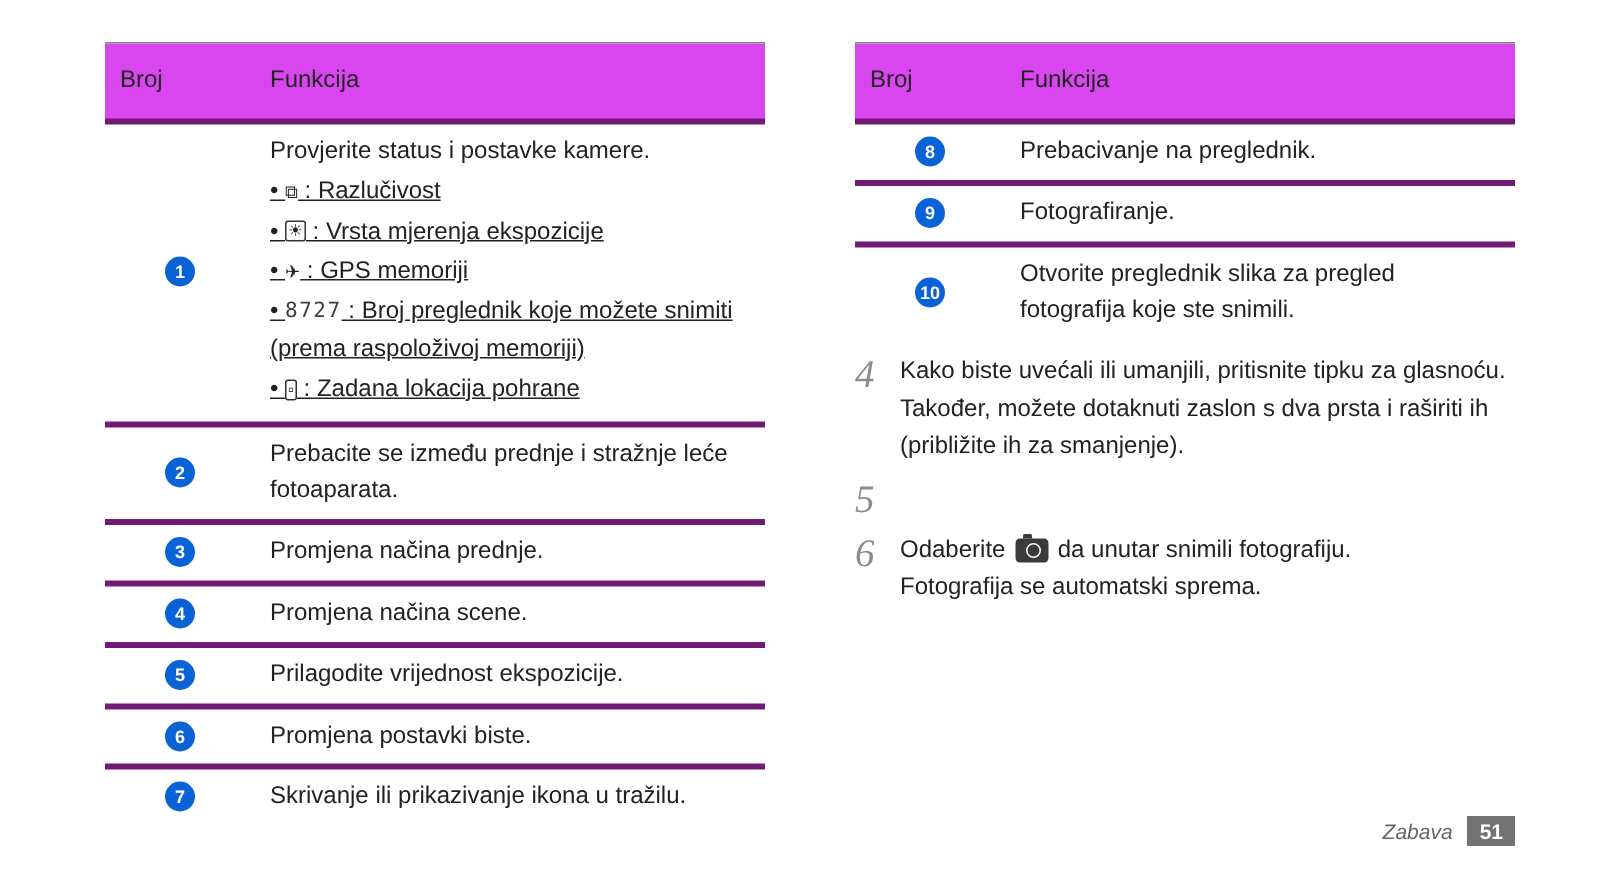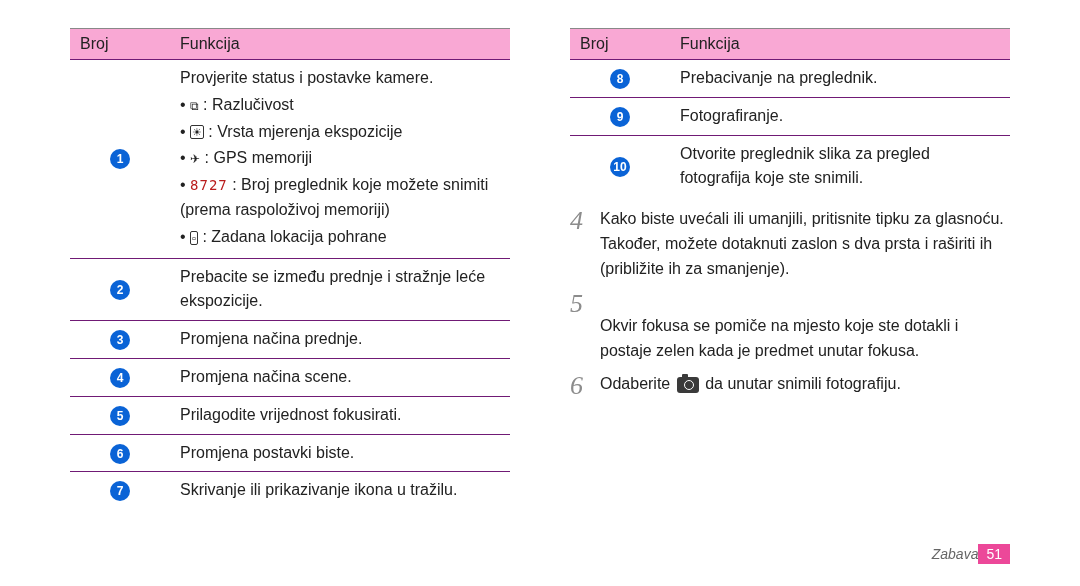--- a/index.html
+++ b/index.html
@@ -22,31 +22,31 @@
   .col {
     flex: 1;
     min-width: 0;
   }
   table {
     width: 100%;
     border-collapse: collapse;
     font-size: 16px;
   }
   th {
-    background: #f9a8d4;
+    background: #d946ef;
     text-align: left;
     font-weight: normal;
-    padding: 6px 10px;
+    padding: 16px 10px;
     border-top: 1px solid #888;
   }
   th.num-col { width: 80px; }
   td {
     padding: 6px 10px;
     vertical-align: top;
-    border-top: 1px solid #701a75;
+    border-top: 4px solid #701a75;
     line-height: 1.55;
   }
   td.num-cell {
     text-align: center;
     vertical-align: middle;
   }
   .circ {
     display: inline-block;
     width: 20px;
     height: 20px;
@@ -81,40 +81,41 @@
   ul.inner {
     list-style: none;
     margin: 2px 0 0 0;
     padding: 0;
   }
   ul.inner li::before {
     content: "• ";
   }
   ul.inner li {
     margin: 2px 0;
+    text-decoration: underline;
   }
   .icon-box {
     display: inline-block;
     font-size: 12px;
     vertical-align: middle;
     line-height: 1;
   }
   .icon-frame {
     border: 1px solid #333;
     padding: 0 1px;
     font-size: 11px;
     border-radius: 2px;
     display: inline-block;
     line-height: 12px;
     vertical-align: middle;
   }
   .seg7 {
     font-family: monospace;
     letter-spacing: 1px;
-    color: #b91c1c;
+    color: #404040;
     font-size: 14px;
     display: inline-block;
     vertical-align: middle;
   }
   .cam-glyph {
     display: inline-block;
     width: 22px;
     height: 16px;
     background: #3a3a3a;
     border-radius: 3px;
@@ -142,30 +143,32 @@
     border: 1px solid #fff;
     border-radius: 50%;
   }
   .footer {
     position: absolute;
     right: 70px;
     bottom: 22px;
     font-size: 14px;
     display: flex;
     align-items: center;
+    gap: 10px;
   }
   .footer .section {
     font-style: italic;
     color: #666;
   }
   .footer .pagenum {
-    background: #ec4899;
+    background: #737373;
     color: #fff;
     padding: 2px 8px;
     font-style: normal;
+    font-weight: bold;
   }
 </style>
 </head>
 <body>
 
 <div class="page">
 
   <div class="col">
     <table>
       <tbody>
@@ -195,33 +198,33 @@
             </li>
             <li>
               <span class="icon-frame">▫</span><span> : Zadana lokacija pohrane</span>
             </li>
           </ul>
         </td>
       </tr>
 
       <tr>
         <td class="num-cell"><span class="circ">2</span></td>
-        <td>Prebacite se između prednje i stražnje leće ekspozicije.</td>
+        <td>Prebacite se između prednje i stražnje leće fotoaparata.</td>
       </tr>
       <tr>
         <td class="num-cell"><span class="circ">3</span></td>
         <td>Promjena načina prednje.</td>
       </tr>
       <tr>
         <td class="num-cell"><span class="circ">4</span></td>
         <td>Promjena načina scene.</td>
       </tr>
       <tr>
         <td class="num-cell"><span class="circ">5</span></td>
-        <td>Prilagodite vrijednost fokusirati.</td>
+        <td>Prilagodite vrijednost ekspozicije.</td>
       </tr>
       <tr>
         <td class="num-cell"><span class="circ">6</span></td>
         <td>Promjena postavki biste.</td>
       </tr>
       <tr>
         <td class="num-cell"><span class="circ">7</span></td>
         <td>Skrivanje ili prikazivanje ikona u tražilu.</td>
       </tr>
     </tbody>
@@ -252,27 +255,27 @@
 
     <div class="step-list">
       <div class="step">
         <div class="step-num">4</div>
         <div class="step-body">Kako biste uvećali ili umanjili, pritisnite tipku za glasnoću. Također, možete dotaknuti zaslon s dva prsta i raširiti ih (približite ih za smanjenje).</div>
       </div>
       <div class="step">
         <div class="step-num">5</div>
         <div class="step-body">
           <br>
-          <span>Okvir fokusa se pomiče na mjesto koje ste dotakli i postaje zelen kada je predmet unutar fokusa.</span>
         </div>
       </div>
       <div class="step">
         <div class="step-num">6</div>
         <div class="step-body">
           <span>Odaberite </span><span class="cam-glyph"></span><span> da unutar snimili fotografiju.</span><br>
+          <span>Fotografija se automatski sprema.</span>
         </div>
       </div>
     </div>
 
   </div>
 </div>
 
 <div class="footer">
   <span class="section">Zabava</span>
   <span class="pagenum">51</span>

